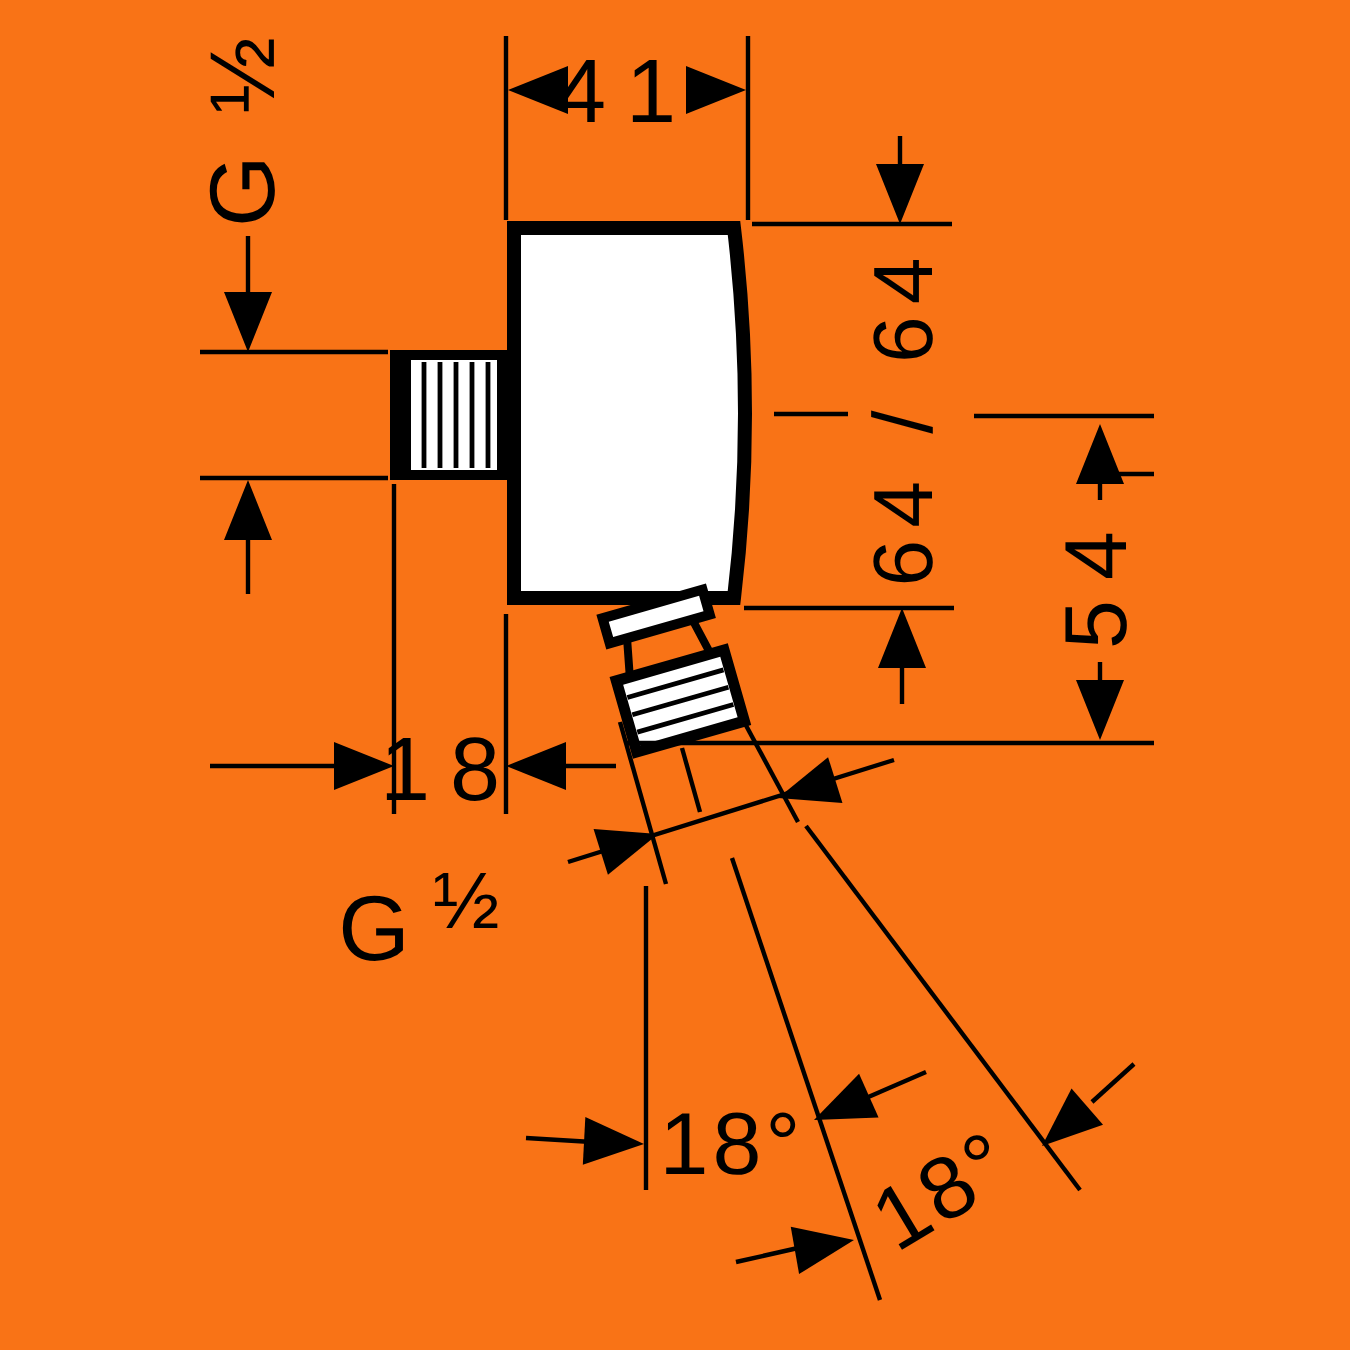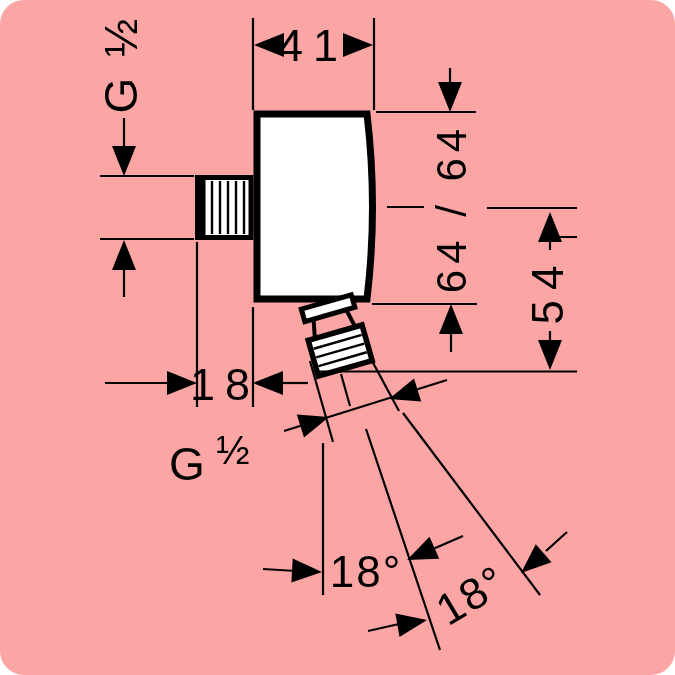--- a/index.html
+++ b/index.html
@@ -1,16 +1,16 @@
 <!DOCTYPE html>
 <html><head>
 <meta charset="utf-8">
 <style>
   html,body{margin:0;padding:0;background:#ffffff;}
-  .canvas{position:relative;width:675px;height:675px;background:#fca5a5;overflow:hidden;border-radius:24px;}
+  .canvas{position:relative;width:675px;height:675px;background:#f97316;overflow:hidden;}
   svg{display:block;}
   .thin{stroke:#000;stroke-width:2.2;fill:none;stroke-linecap:butt;}
   .med{stroke:#000;stroke-width:4;fill:none;}
   .body-outline{stroke:#000;stroke-width:7;fill:#ffffff;stroke-linejoin:miter;}
   .part-outline{stroke:#000;stroke-width:5;fill:#ffffff;stroke-linejoin:miter;}
   .nut-outline{stroke:#000;stroke-width:5.5;fill:#ffffff;stroke-linejoin:miter;}
   .hatch{stroke:#000;stroke-width:2.4;fill:none;}
   .arrow{fill:#000;stroke:none;}
   .solid{fill:#000;stroke:none;}
   text{font-family:"Liberation Sans","DejaVu Sans",sans-serif;fill:#000;}

